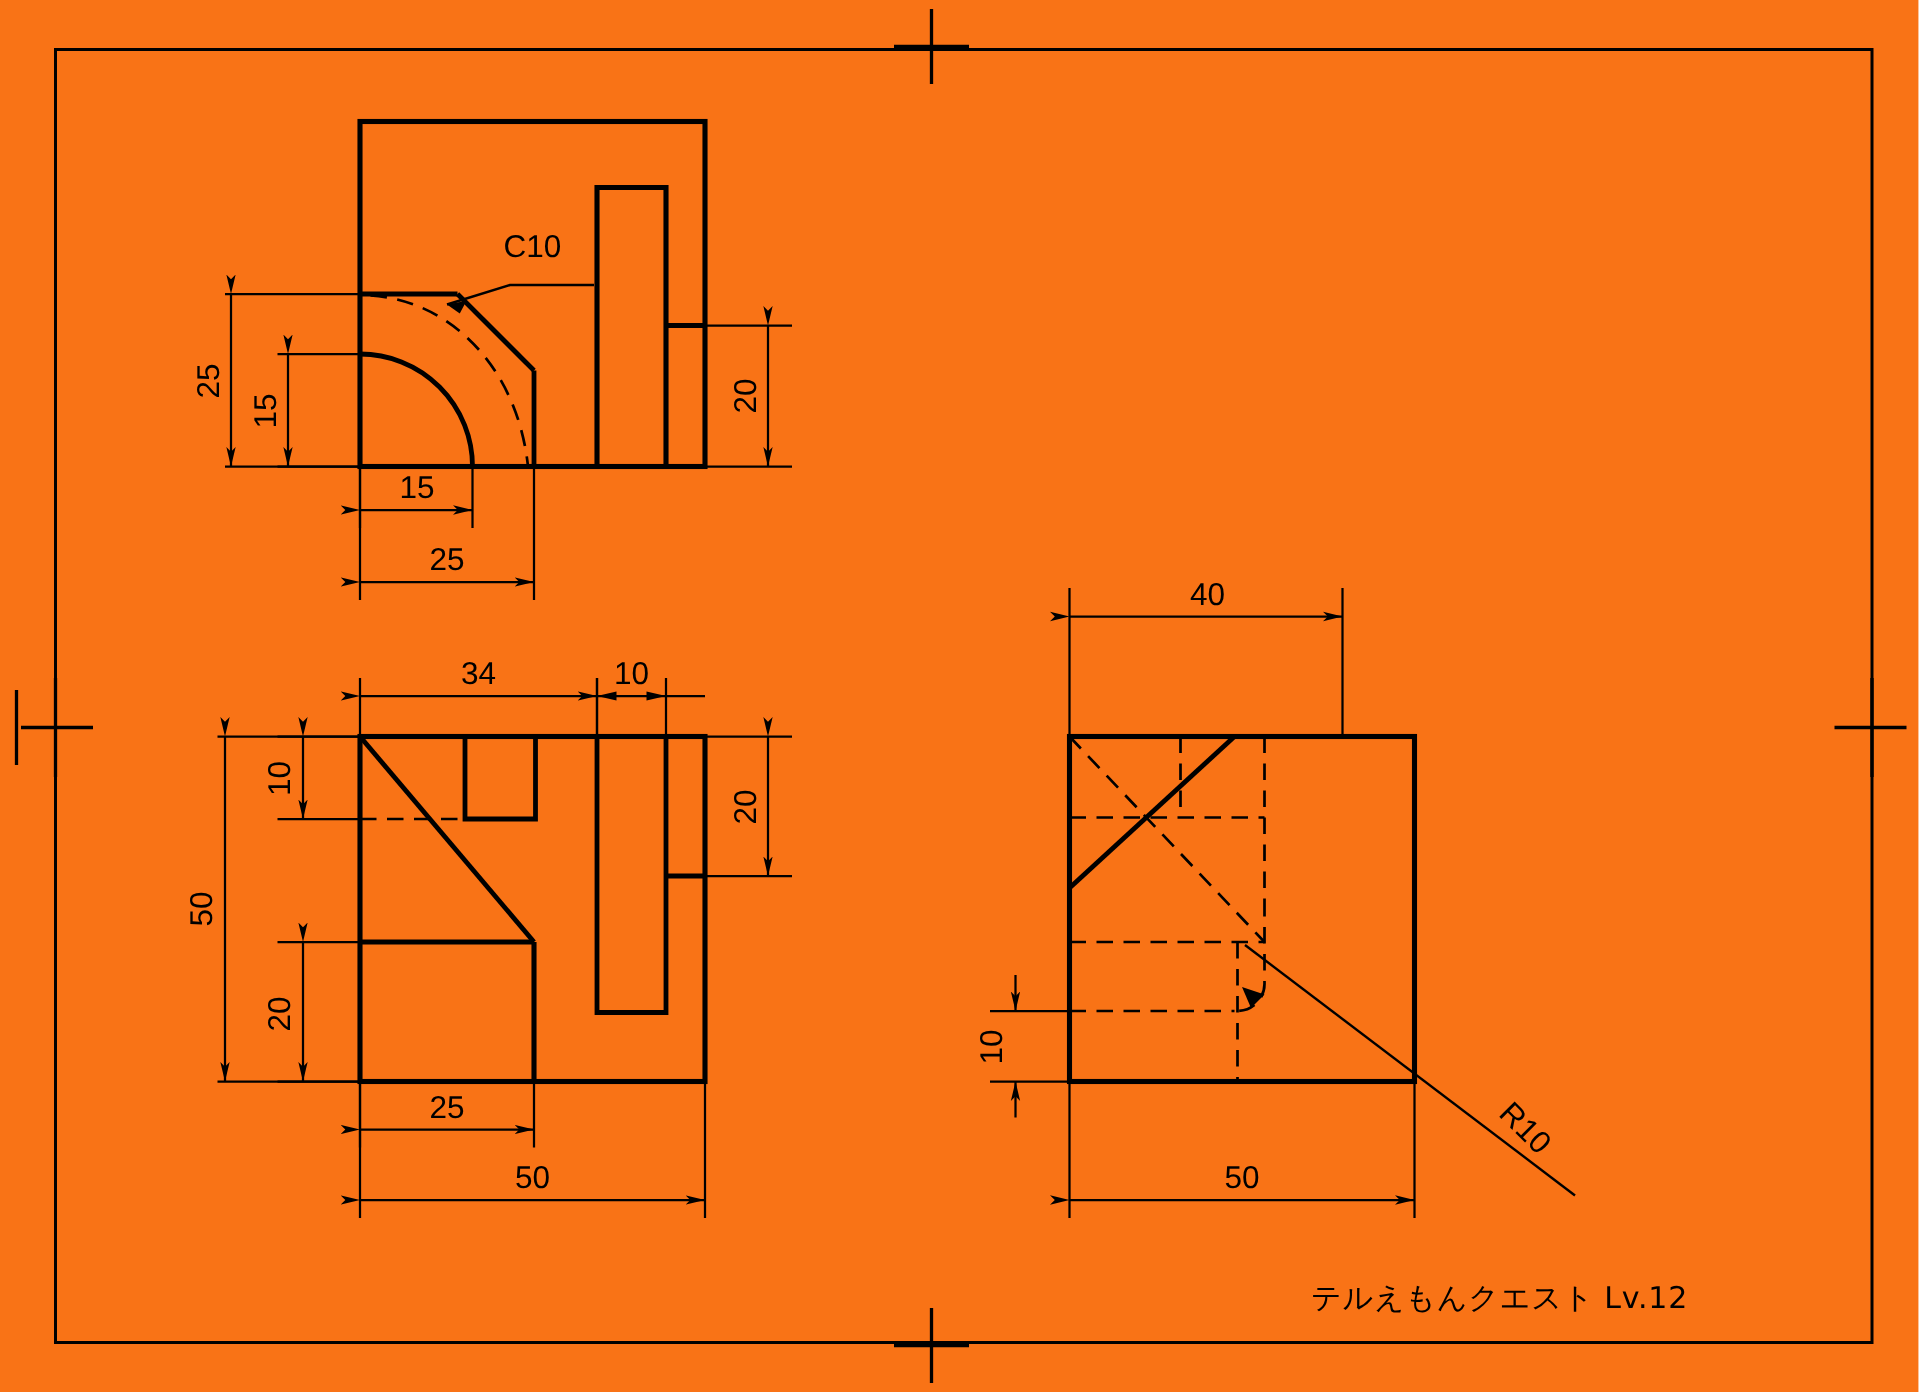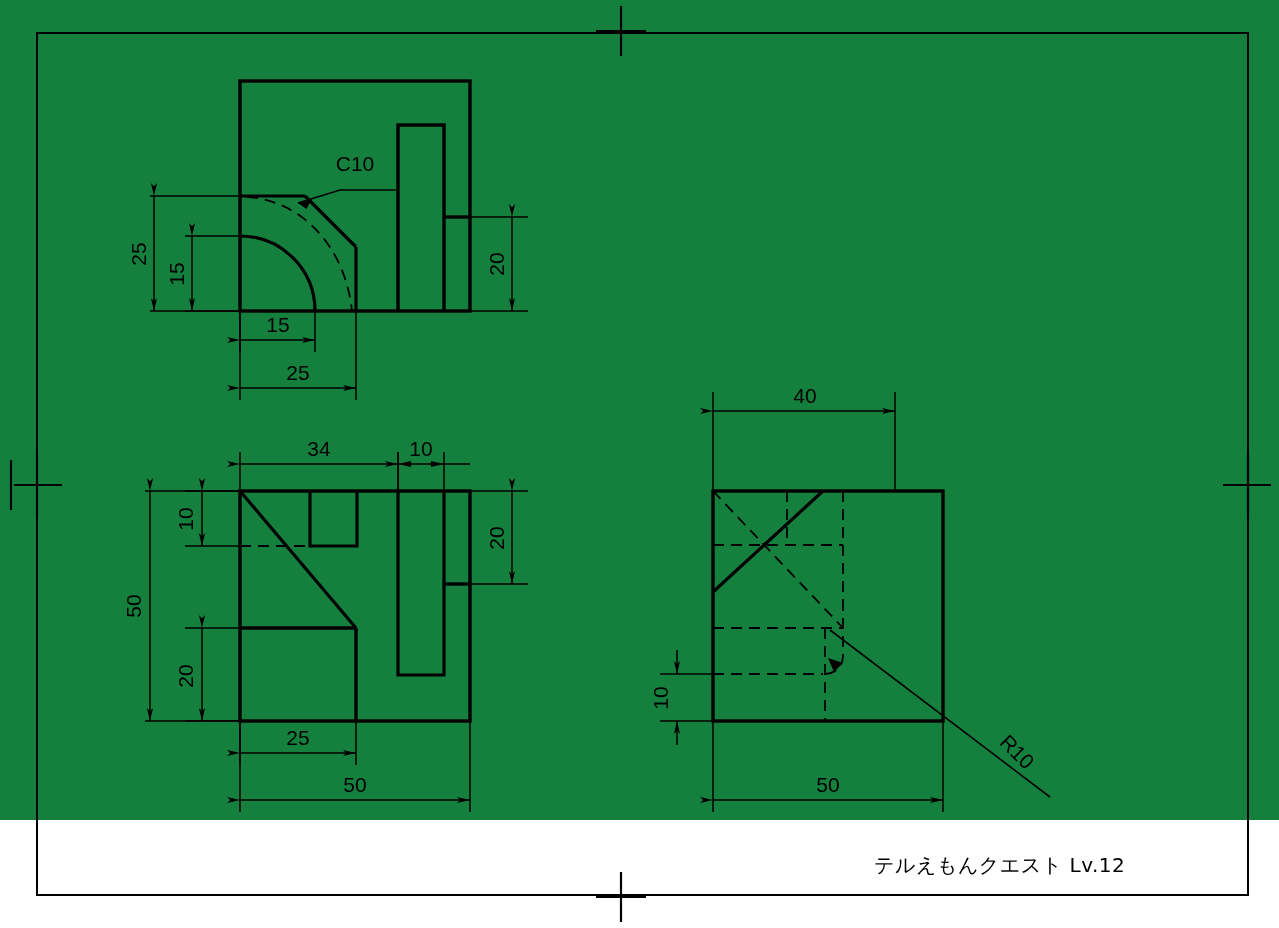--- a/index.html
+++ b/index.html
@@ -9,22 +9,22 @@
   }
   body {
     width: 1279px;
     height: 928px;
     font-family: "Liberation Sans", sans-serif;
     overflow: hidden;
   }
   #sheet {
     position: relative;
     width: 1279px;
-    height: 820px;
-    background: #15803d;
+    height: 928px;
+    background: #f97316;
   }
   svg#drawing {
     position: absolute;
     left: 0;
     top: 0;
     width: 1279px;
     height: 928px;
     display: block;
   }
   .dim-text {

